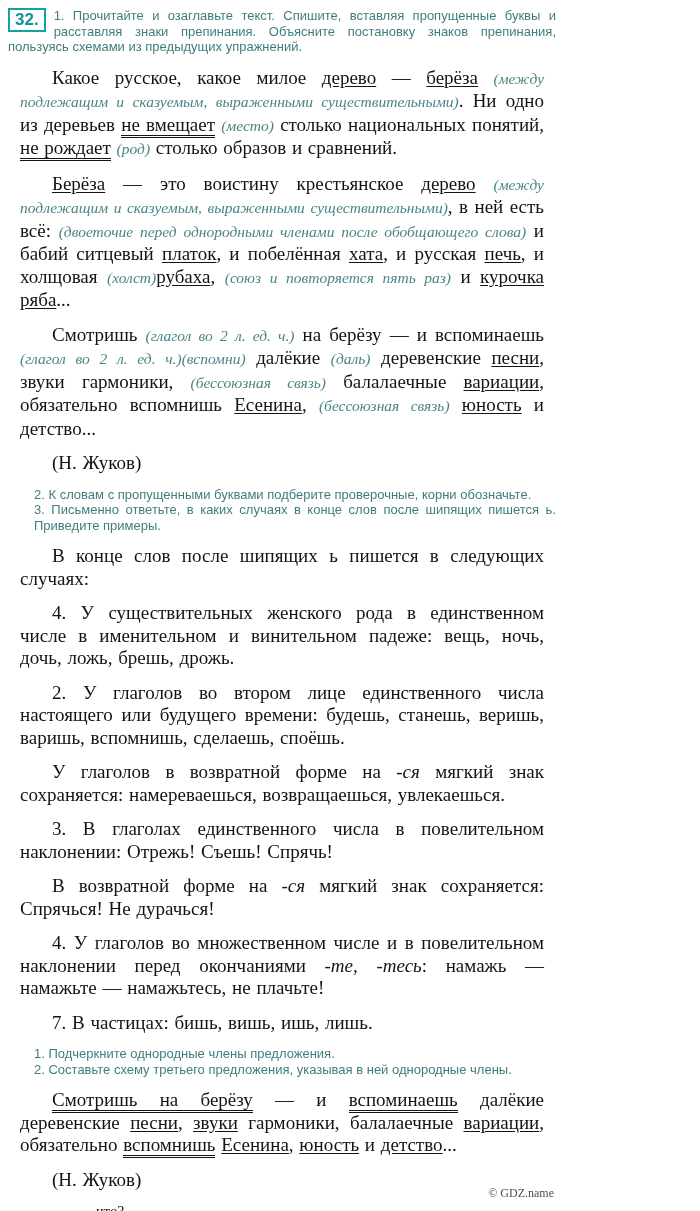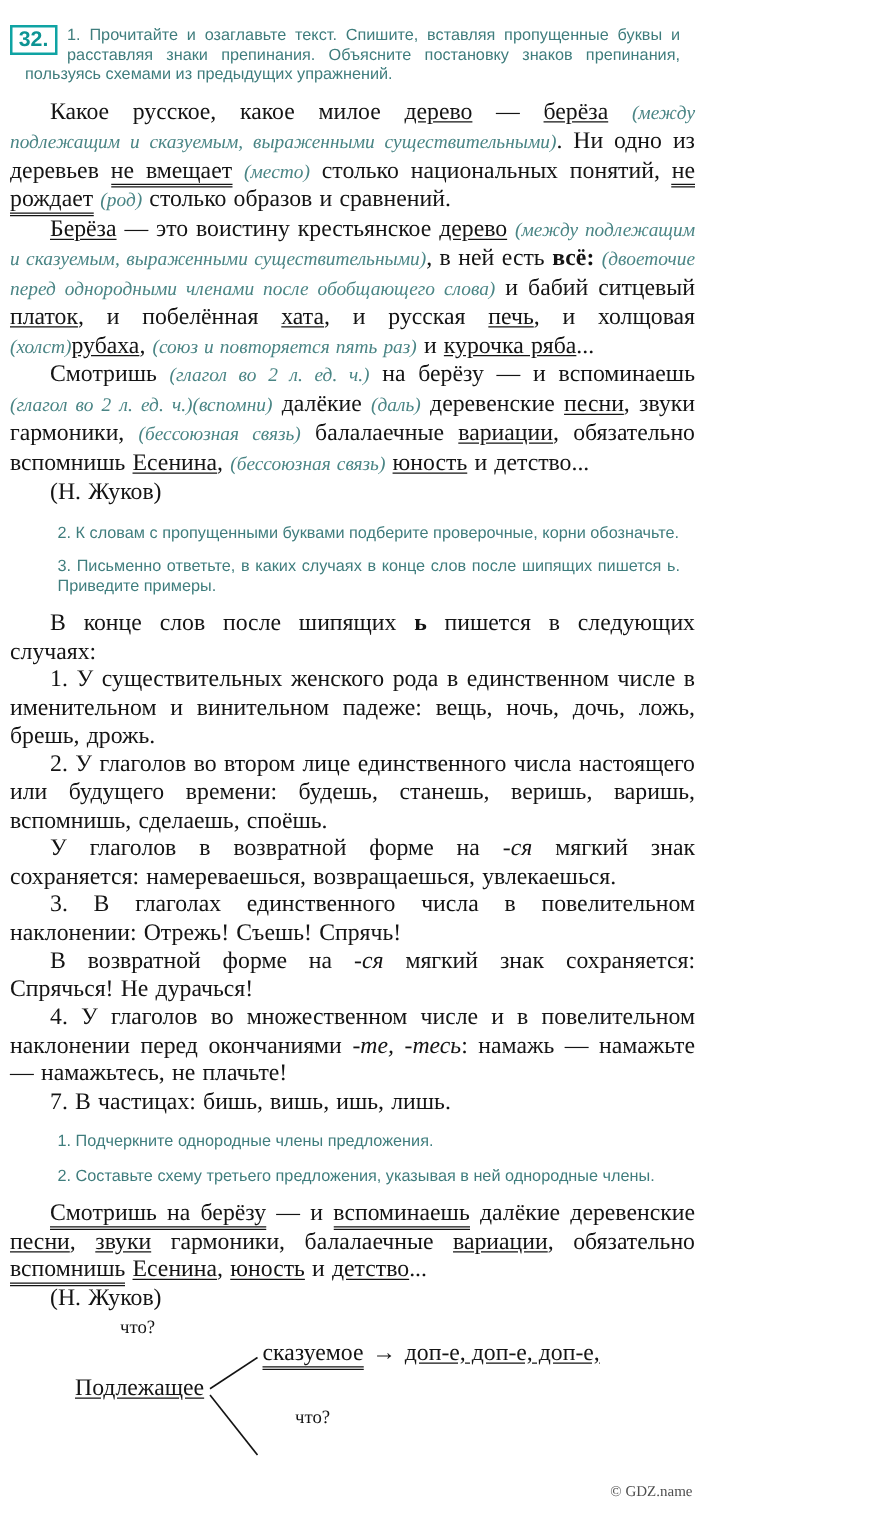--- a/index.html
+++ b/index.html
@@ -25,37 +25,37 @@
     margin:0 8px 2px 0;
   }
   
   .instr {
     color:#3f7d7d;
     font-family:"Liberation Sans","DejaVu Sans",sans-serif;
     font-size:13px;
     line-height:15.5px;
     text-align:justify;
   }
-  .instr p { margin:12px; }
+  .instr p { margin:0; }
   .instr-block { margin:9px 0 7px 0; padding-left:26px; }
   
   .bodytext { margin-top:4px; }
   .bodytext p {
-    margin:0;
+    margin:12px;
     text-indent:32px;
     text-align:justify;
     font-size:19px;
     line-height:22.5px;
     word-spacing:1px;
   }
   .seg-a { color:#4a8585; font-style:italic; font-size:15.5px; }
   .seg-u { text-decoration:underline; text-underline-offset:2px; }
   .seg-uu { border-bottom:3px double #141414; }
   .seg-i { font-style:italic; }
-  .seg-b { font-weight:bold; }
+  .seg-b { font-weight:normal; }
   
   .diagram {
     position:relative;
     height:128px;
     margin:4px 0 0 52px;
     font-size:19px;
   }
   .diagram .q { position:absolute; font-size:15px;text-align:right; }
   .diagram .row { position:absolute; white-space:nowrap; }
   .diagram .arrow { padding:0 7px; }
@@ -86,21 +86,21 @@
       <p><span>(Н. Жуков)</span></p>
     </div>
 
   <div class="instr instr-block">
       <p><span>2. К словам с пропущенными буквами подберите проверочные, корни обозначьте.</span></p>
       <p><span>3. Письменно ответьте, в каких случаях в конце слов после шипящих пишется ь. Приведите примеры.</span></p>
     </div>
 
   <div class="bodytext">
       <p><span>В конце слов после шипящих </span><span class="seg-b">ь</span><span> пишется в следующих случаях:</span></p>
-      <p><span>1. У существительных женского рода в единственном числе в именительном и винительном падеже: вещь, ночь, дочь, ложь, брешь, дрожь.</span></p>
+      <p><span>4. У существительных женского рода в единственном числе в именительном и винительном падеже: вещь, ночь, дочь, ложь, брешь, дрожь.</span></p>
       <p><span>2. У глаголов во втором лице единственного числа настоящего или будущего времени: будешь, станешь, веришь, варишь, вспомнишь, сделаешь, споёшь.</span></p>
       <p><span>У глаголов в возвратной форме на </span><span class="seg-i">-ся</span><span> мягкий знак сохраняется: намереваешься, возвращаешься, увлекаешься.</span></p>
       <p><span>3. В глаголах единственного числа в повелительном наклонении: Отрежь! Съешь! Спрячь!</span></p>
       <p><span>В возвратной форме на </span><span class="seg-i">-ся</span><span> мягкий знак сохраняется: Спрячься! Не дурачься!</span></p>
       <p><span>4. У глаголов во множественном числе и в повелительном наклонении перед окончаниями </span><span class="seg-i">-те, -тесь</span><span>: намажь — намажьте — намажьтесь, не плачьте!</span></p>
       <p><span>7. В частицах: бишь, вишь, ишь, лишь.</span></p>
     </div>
 
   <div class="instr instr-block">
       <p><span>1. Подчеркните однородные члены предложения.</span></p>

